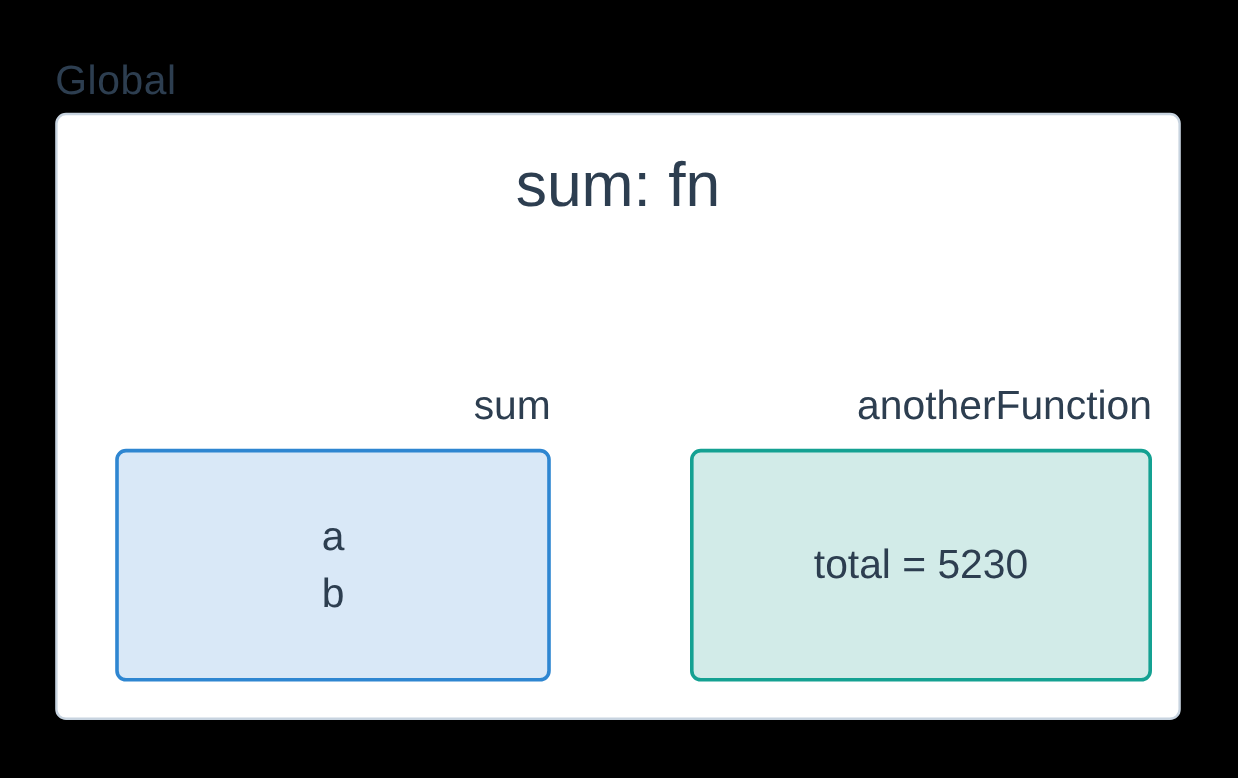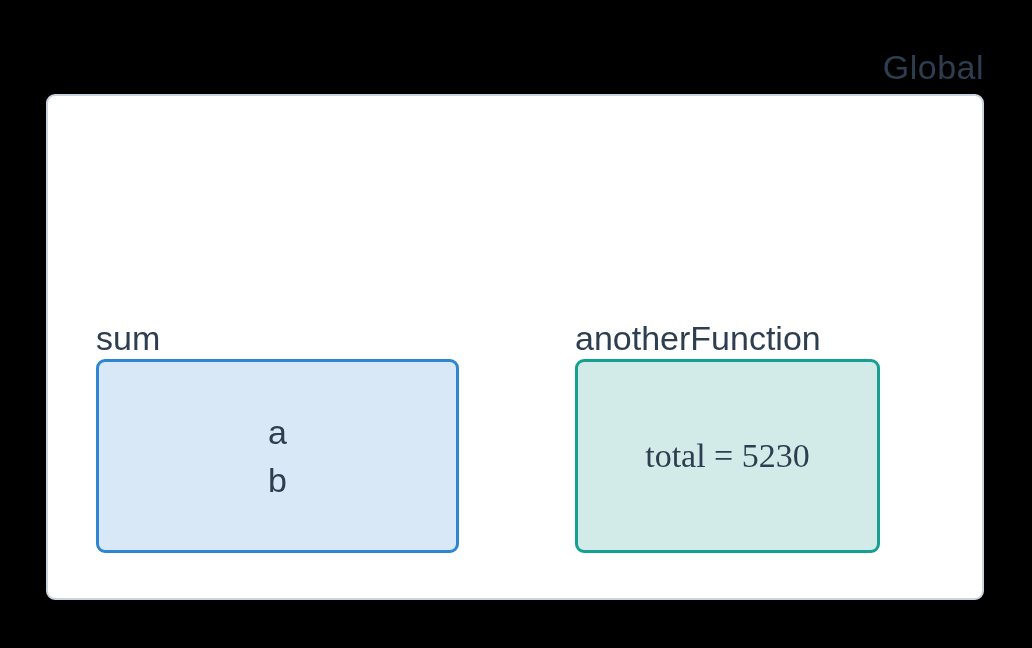--- a/index.html
+++ b/index.html
@@ -12,21 +12,21 @@
     font-family: "Liberation Sans", "DejaVu Sans", sans-serif;
     color: #2d3e50;
   }
   .stage { position: absolute; inset: 0; }
 
   .global-label {
     position: absolute;
     left: 46px;
     top: 47px;
     width: 938px;
-    text-align: right;
+    text-align: left;
     font-size: 34px;
     line-height: 40px;
     font-weight: 500;
     letter-spacing: 0.5px;
   }
 
   .global-box {
     position: absolute;
     left: 46px;
     top: 94px;
@@ -44,28 +44,28 @@
     left: 0;
     right: 0;
     text-align: center;
     font-size: 52px;
     line-height: 70px;
     font-weight: 500;
   }
 
   .scope { position: absolute; top: 222px; }
   .scope-sum { left: 48px; width: 363px; }
-  .scope-another { left: 527px; width: 305px; }
+  .scope-another { left: 527px; width: 385px; }
 
   .scope-label {
-    text-align: left;
+    text-align: right;
     font-size: 34px;
     line-height: 40px;
     font-weight: 500;
-    margin-bottom: 1px;
+    margin-bottom: 16px;
   }
 
   .scope-box {
     box-sizing: border-box;
     height: 194px;
     border-radius: 9px;
     display: flex;
     flex-direction: column;
     justify-content: center;
     align-items: center;
@@ -73,33 +73,33 @@
     line-height: 48px;
     font-weight: 500;
   }
   .scope-sum .scope-box {
     background: #d9e8f7;
     border: 3px solid #2e86d1;
   }
   .scope-another .scope-box {
     background: #d2ebe8;
     border: 3px solid #14a192;
-    font-family: Liberation Serif, serif;
   }
 </style>
 </head>
 <body>
 
 <div class="stage">
 
   <div class="global-label">Global</div>
 
   <div class="global-box">
 
     <div class="global-entries">
+      <div class="entry">sum: fn</div>
     </div>
 
     <div class="scope scope-sum">
       <div class="scope-label">sum</div>
       <div class="scope-box">
         <div class="entry">a</div>
         <div class="entry">b</div>
       </div>
     </div>
 

